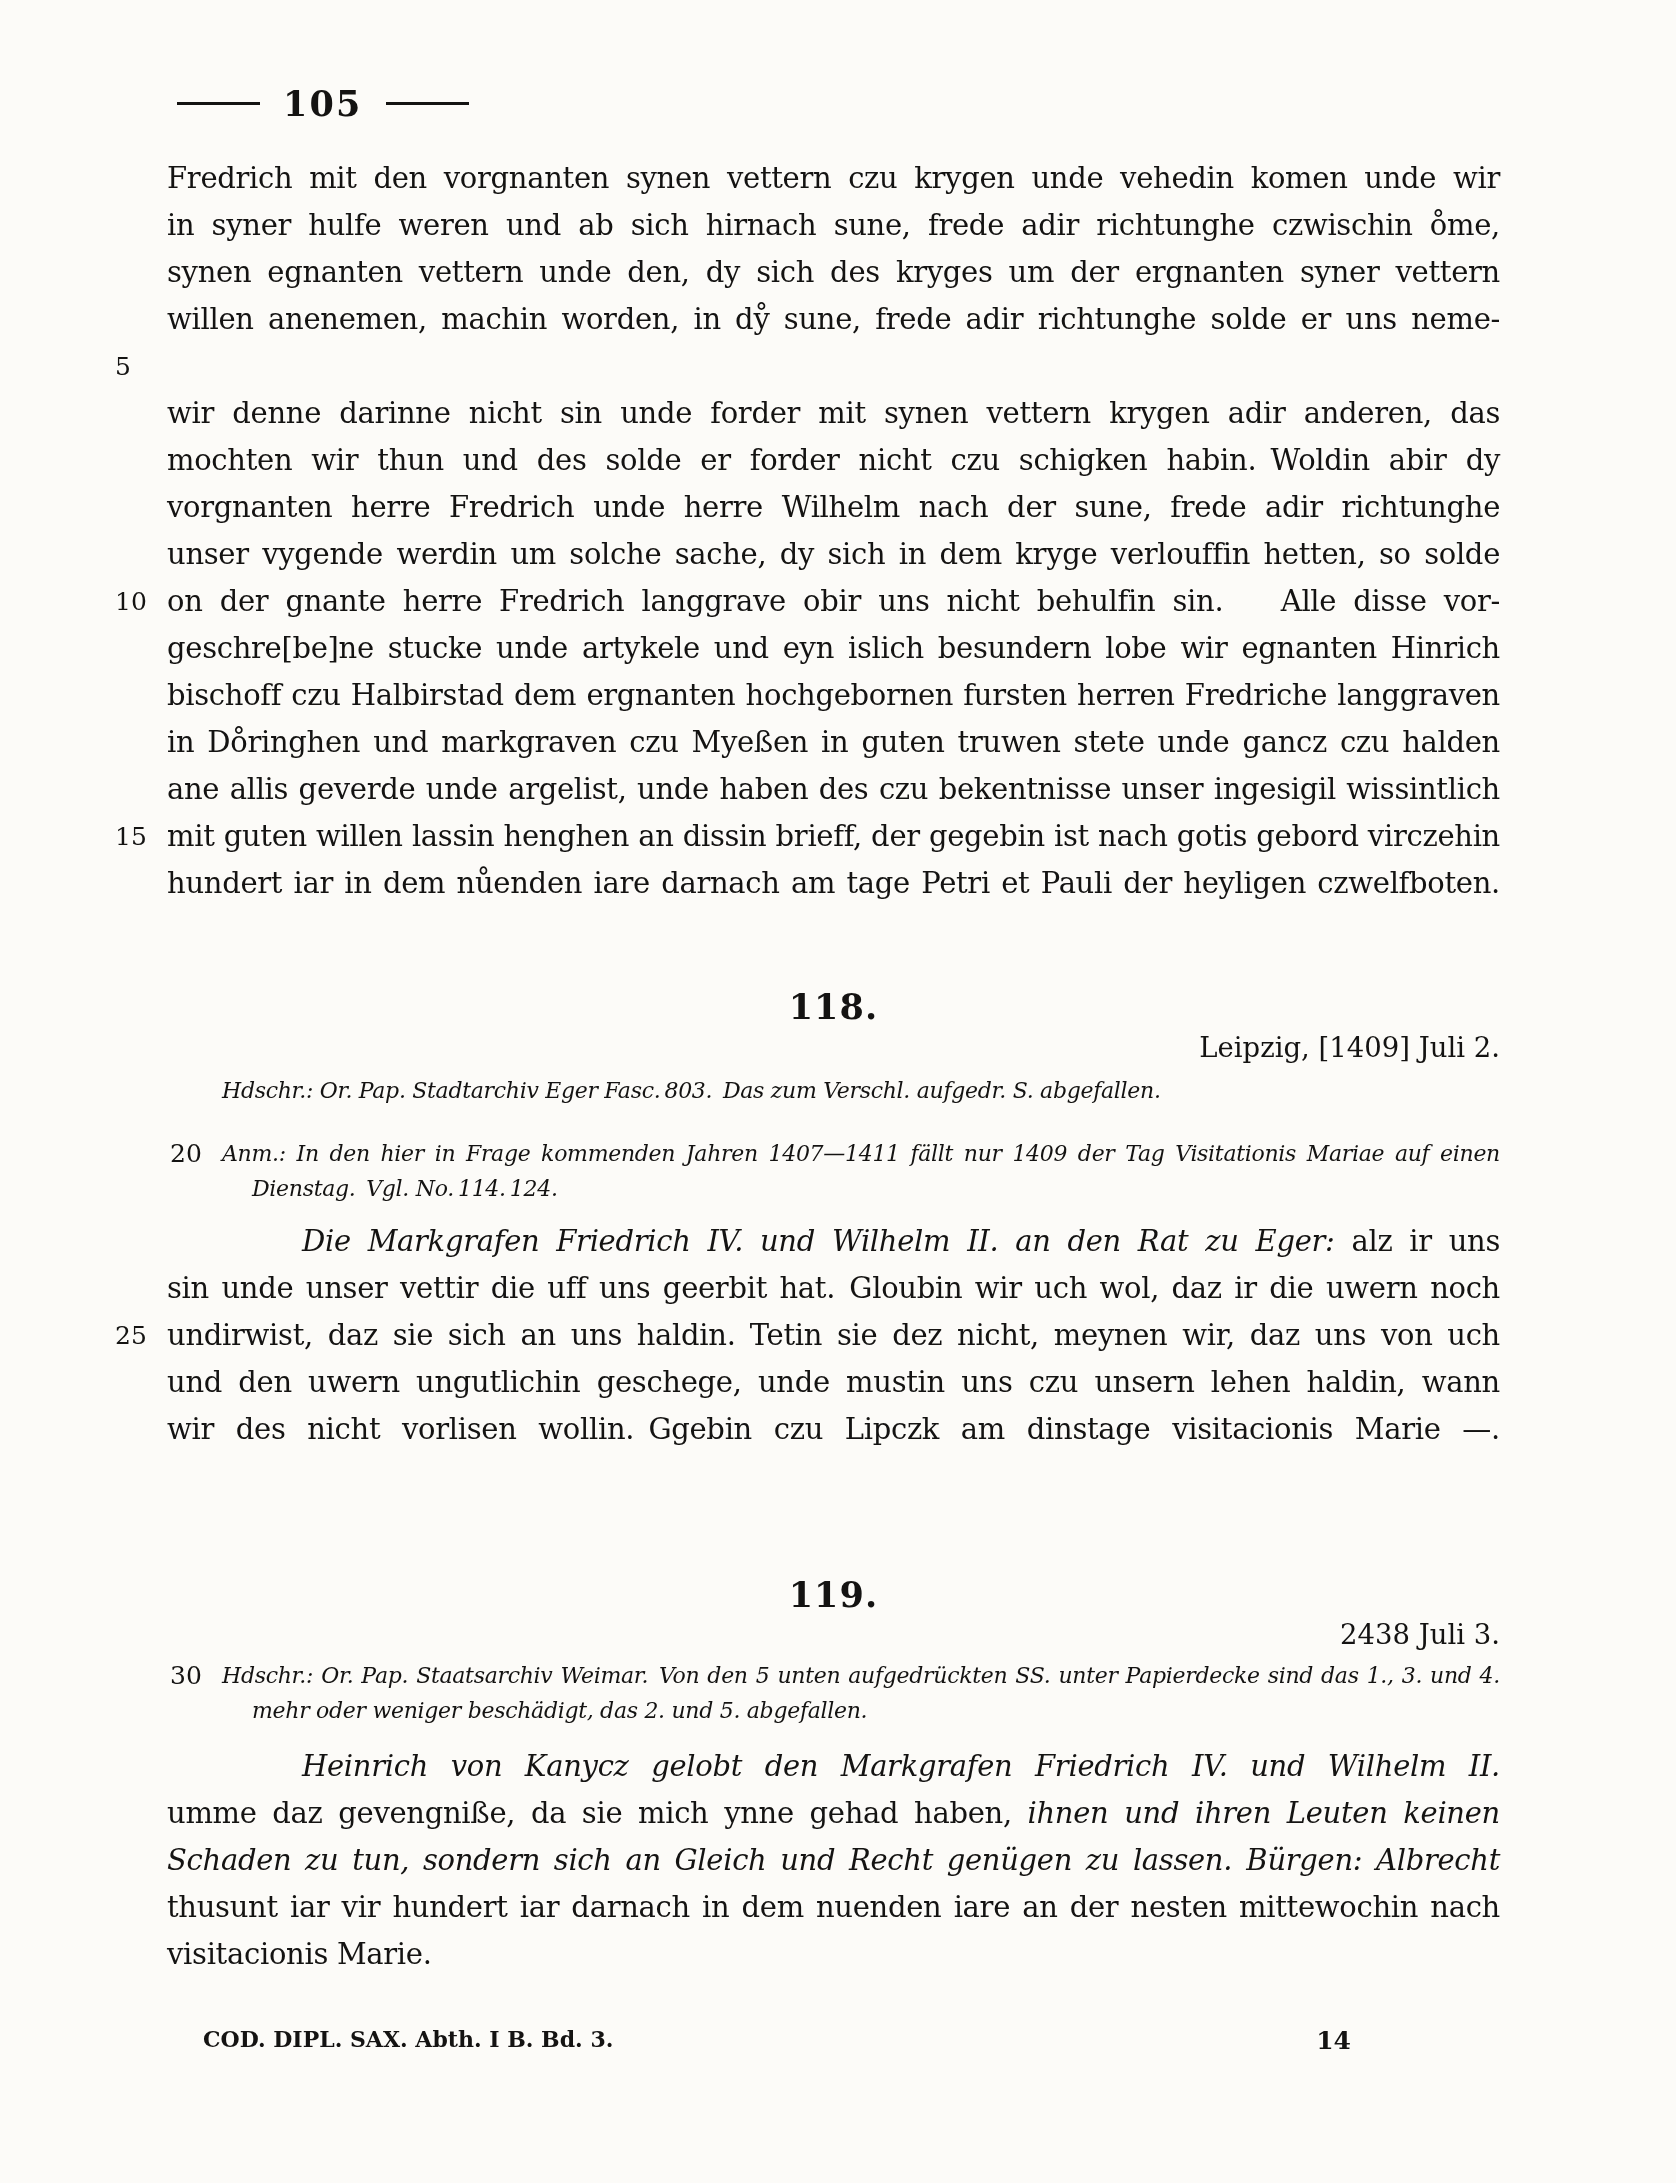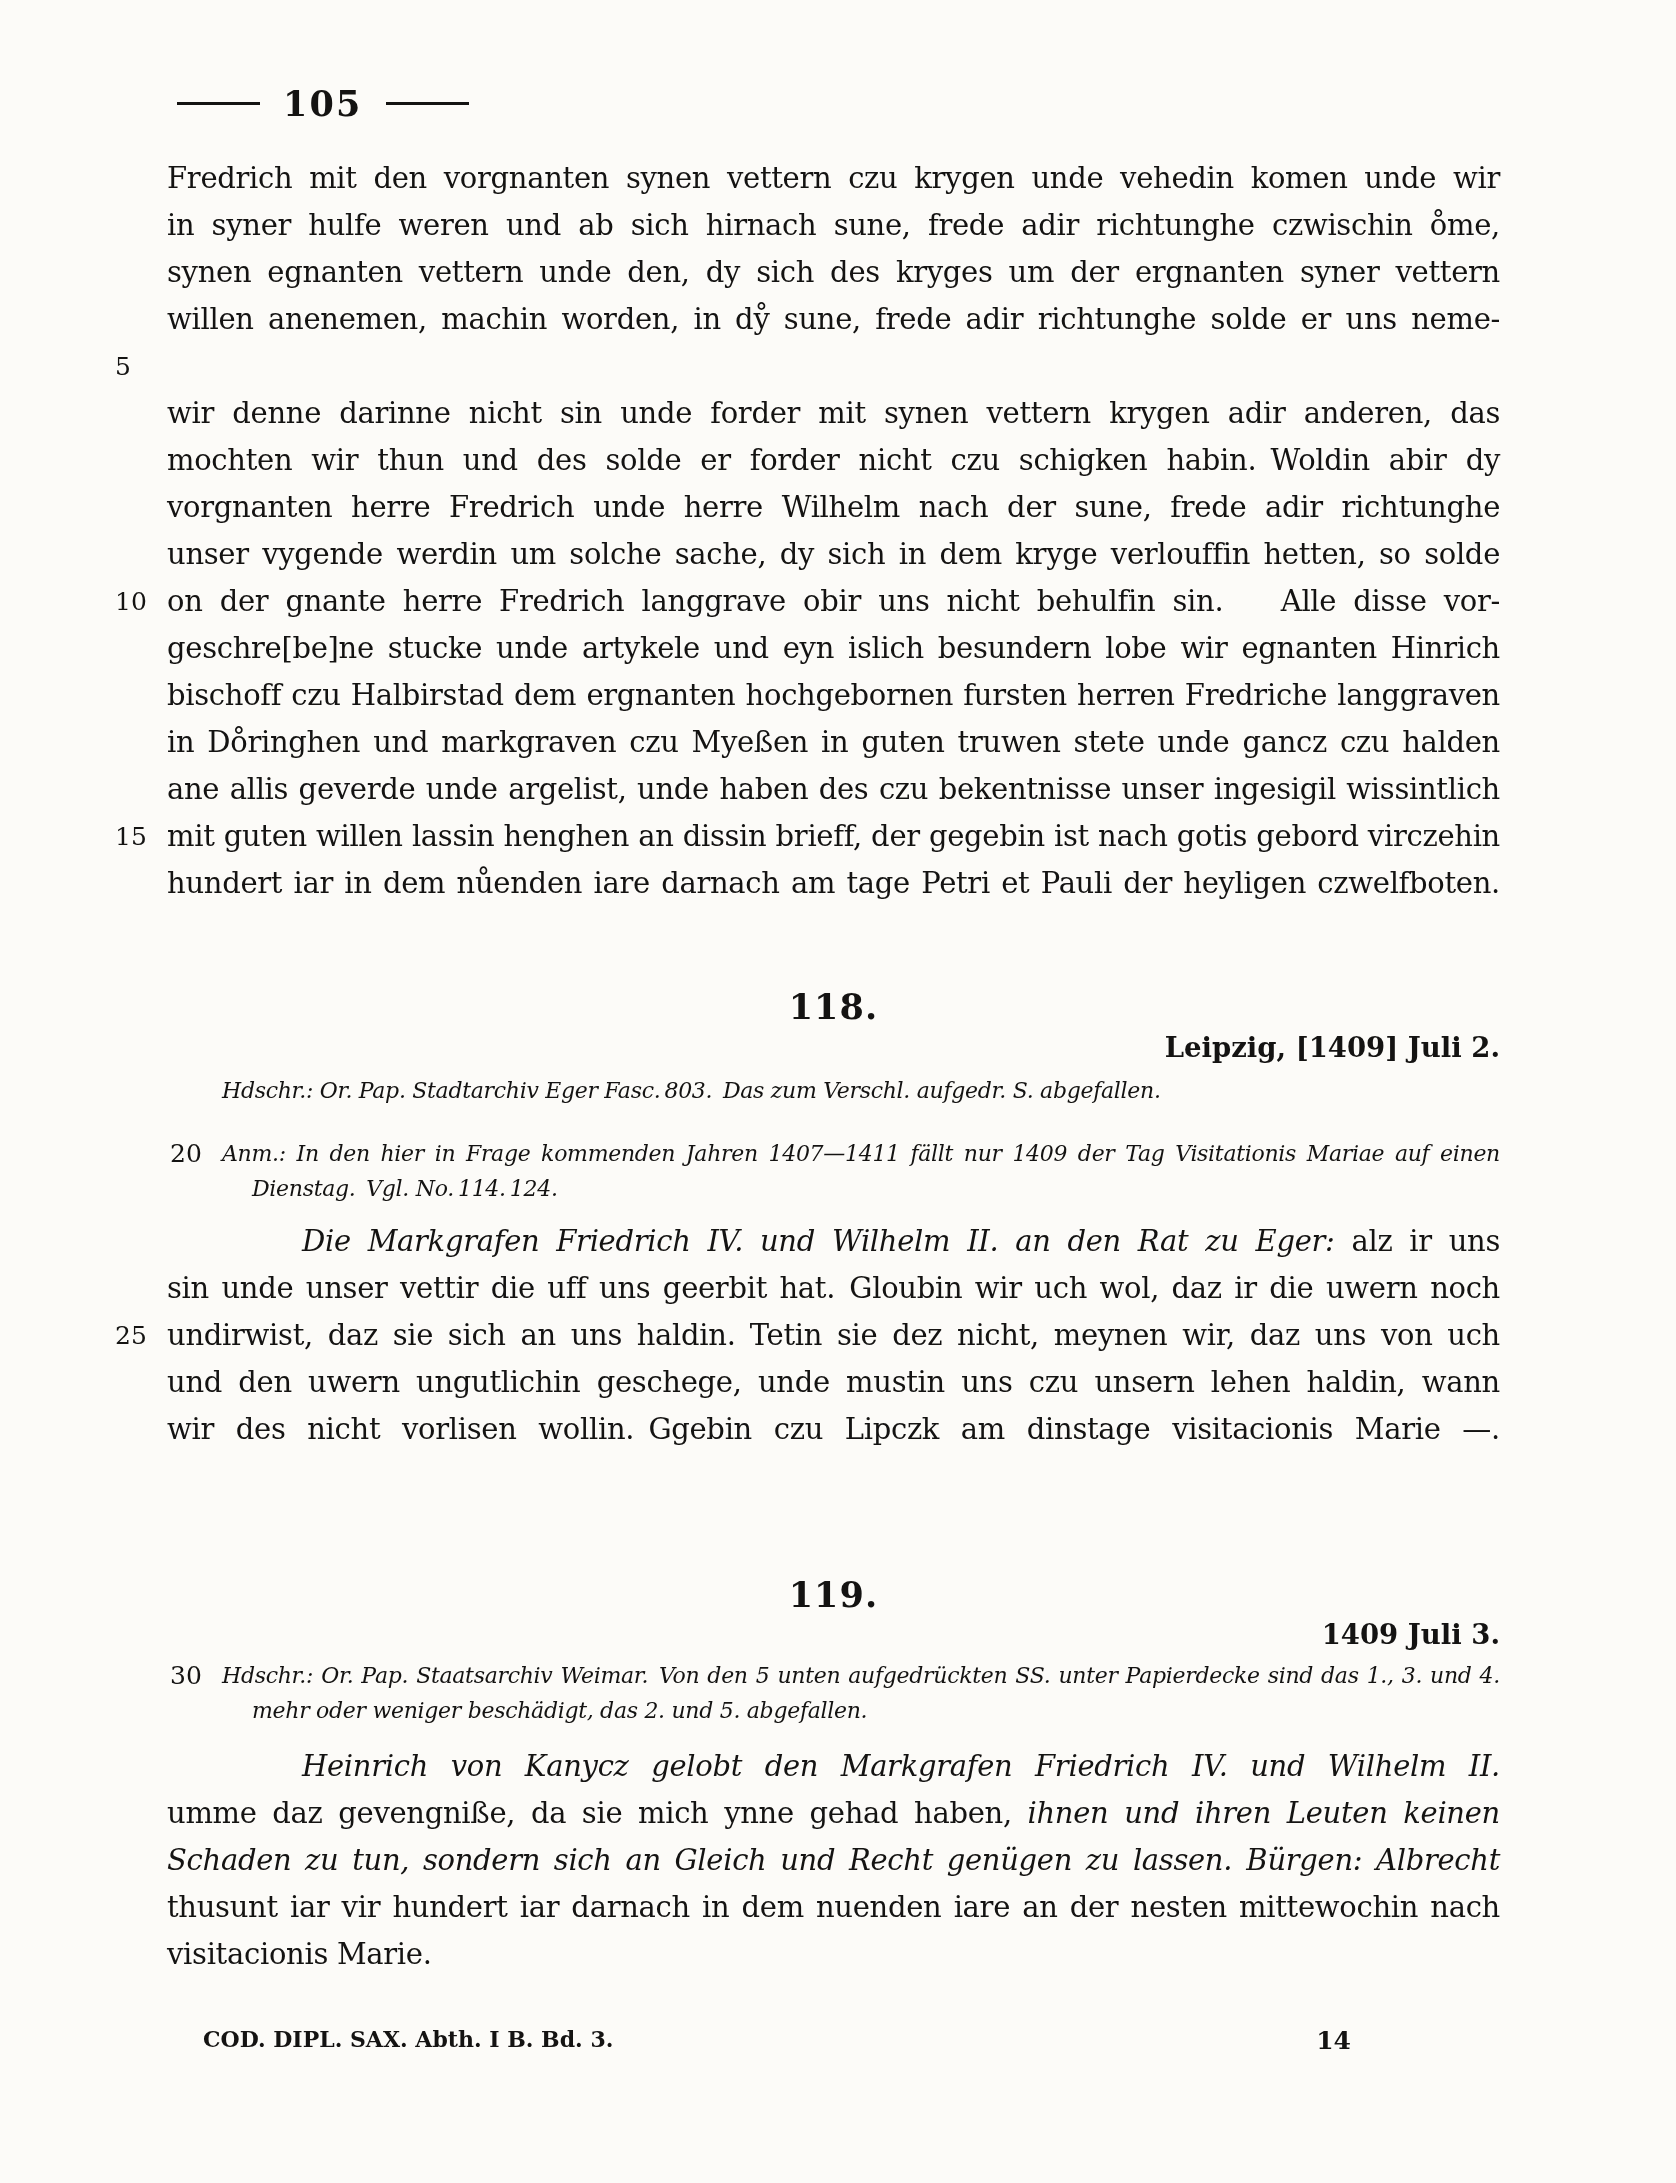--- a/index.html
+++ b/index.html
@@ -21,21 +21,21 @@
   .line{position:relative; text-align:justify; letter-spacing:-0.3px;}
   .line.just{text-align-last:justify;}
   .body-lines .line{font-size:29px; line-height:47px; height:47px;}
   .note-lines .line{font-size:22px; line-height:35px; height:35px;}
   .it{font-style:italic;}
   .mnum{position:absolute; left:-52px; width:47px; text-align:right;
     font-size:25px; font-style:normal; letter-spacing:0;}
   .doc-num{position:absolute; left:167px; width:1333px; text-align:center;
     font-size:35px; font-weight:700; letter-spacing:1.1px;}
   .doc-date{position:absolute; left:167px; width:1333px; text-align:right;
-    font-size:27.5px; font-weight:700;}
+    font-size:27.5px; font-weight:400;}
   
   .footer{position:absolute; top:2026px; left:167px; width:1333px;
     font-size:22px; font-weight:700;}
   .footer .imprint{position:absolute; left:36px; white-space:nowrap;}
   .footer .page-sig{position:absolute; right:149px; font-size:25px;}
 </style>
 </head>
 <body>
 
 <div class="page">
@@ -75,21 +75,21 @@
         <div class="textblock body-lines" style="top: 1218px;">
           <div class="line just" style="text-indent: 135px;"><span class="it">Die Markgrafen Friedrich IV. und Wilhelm II. an den Rat zu Eger:</span><span> alz ir uns</span></div>
           <div class="line just"><span>sin unde unser vettir die uff uns geerbit hat. Gloubin wir uch wol, daz ir die uwern noch</span></div>
           <div class="line just"><span class="mnum">25</span><span>undirwist, daz sie sich an uns haldin. Tetin sie dez nicht, meynen wir, daz uns von uch</span></div>
           <div class="line just"><span>und den uwern ungutlichin geschege, unde mustin uns czu unsern lehen haldin, wann</span></div>
           <div class="line just"><span>wir des nicht vorlisen wollin. Ggebin czu Lipczk am dinstage visitacionis Marie —.</span></div>
         </div>
       </div>
       <div>
         <div class="doc-num" style="top: 1574px;">119.</div>
-        <div class="doc-date" style="top: 1618px;">1409 Juli 3.</div>
+        <div class="doc-date" style="top: 1618px;">2438 Juli 3.</div>
         <div class="textblock note-lines" style="top: 1658px;">
           <div class="line just" style="text-indent: 55px;"><span class="mnum">30</span><span class="it">Hdschr.: Or. Pap. Staatsarchiv Weimar. Von den 5 unten aufgedrückten SS. unter Papierdecke sind das 1., 3. und 4.</span></div>
           <div class="line" style="text-indent: 85px;"><span class="it">mehr oder weniger beschädigt, das 2. und 5. abgefallen.</span></div>
         </div>
         <div class="textblock body-lines" style="top: 1743px;">
           <div class="line just" style="text-indent: 135px;"><span class="it">Heinrich von Kanycz gelobt den Markgrafen Friedrich IV. und Wilhelm II.</span></div>
           <div class="line just"><span>umme daz gevengniße, da sie mich ynne gehad haben, </span><span class="it">ihnen und ihren Leuten keinen</span></div>
           <div class="line just"><span class="it">Schaden zu tun, sondern sich an Gleich und Recht genügen zu lassen. Bürgen: Albrecht</span></div>
           <div class="line just"><span>thusunt iar vir hundert iar darnach in dem nuenden iare an der nesten mittewochin nach</span></div>
           <div class="line"><span>visitacionis Marie.</span></div>

